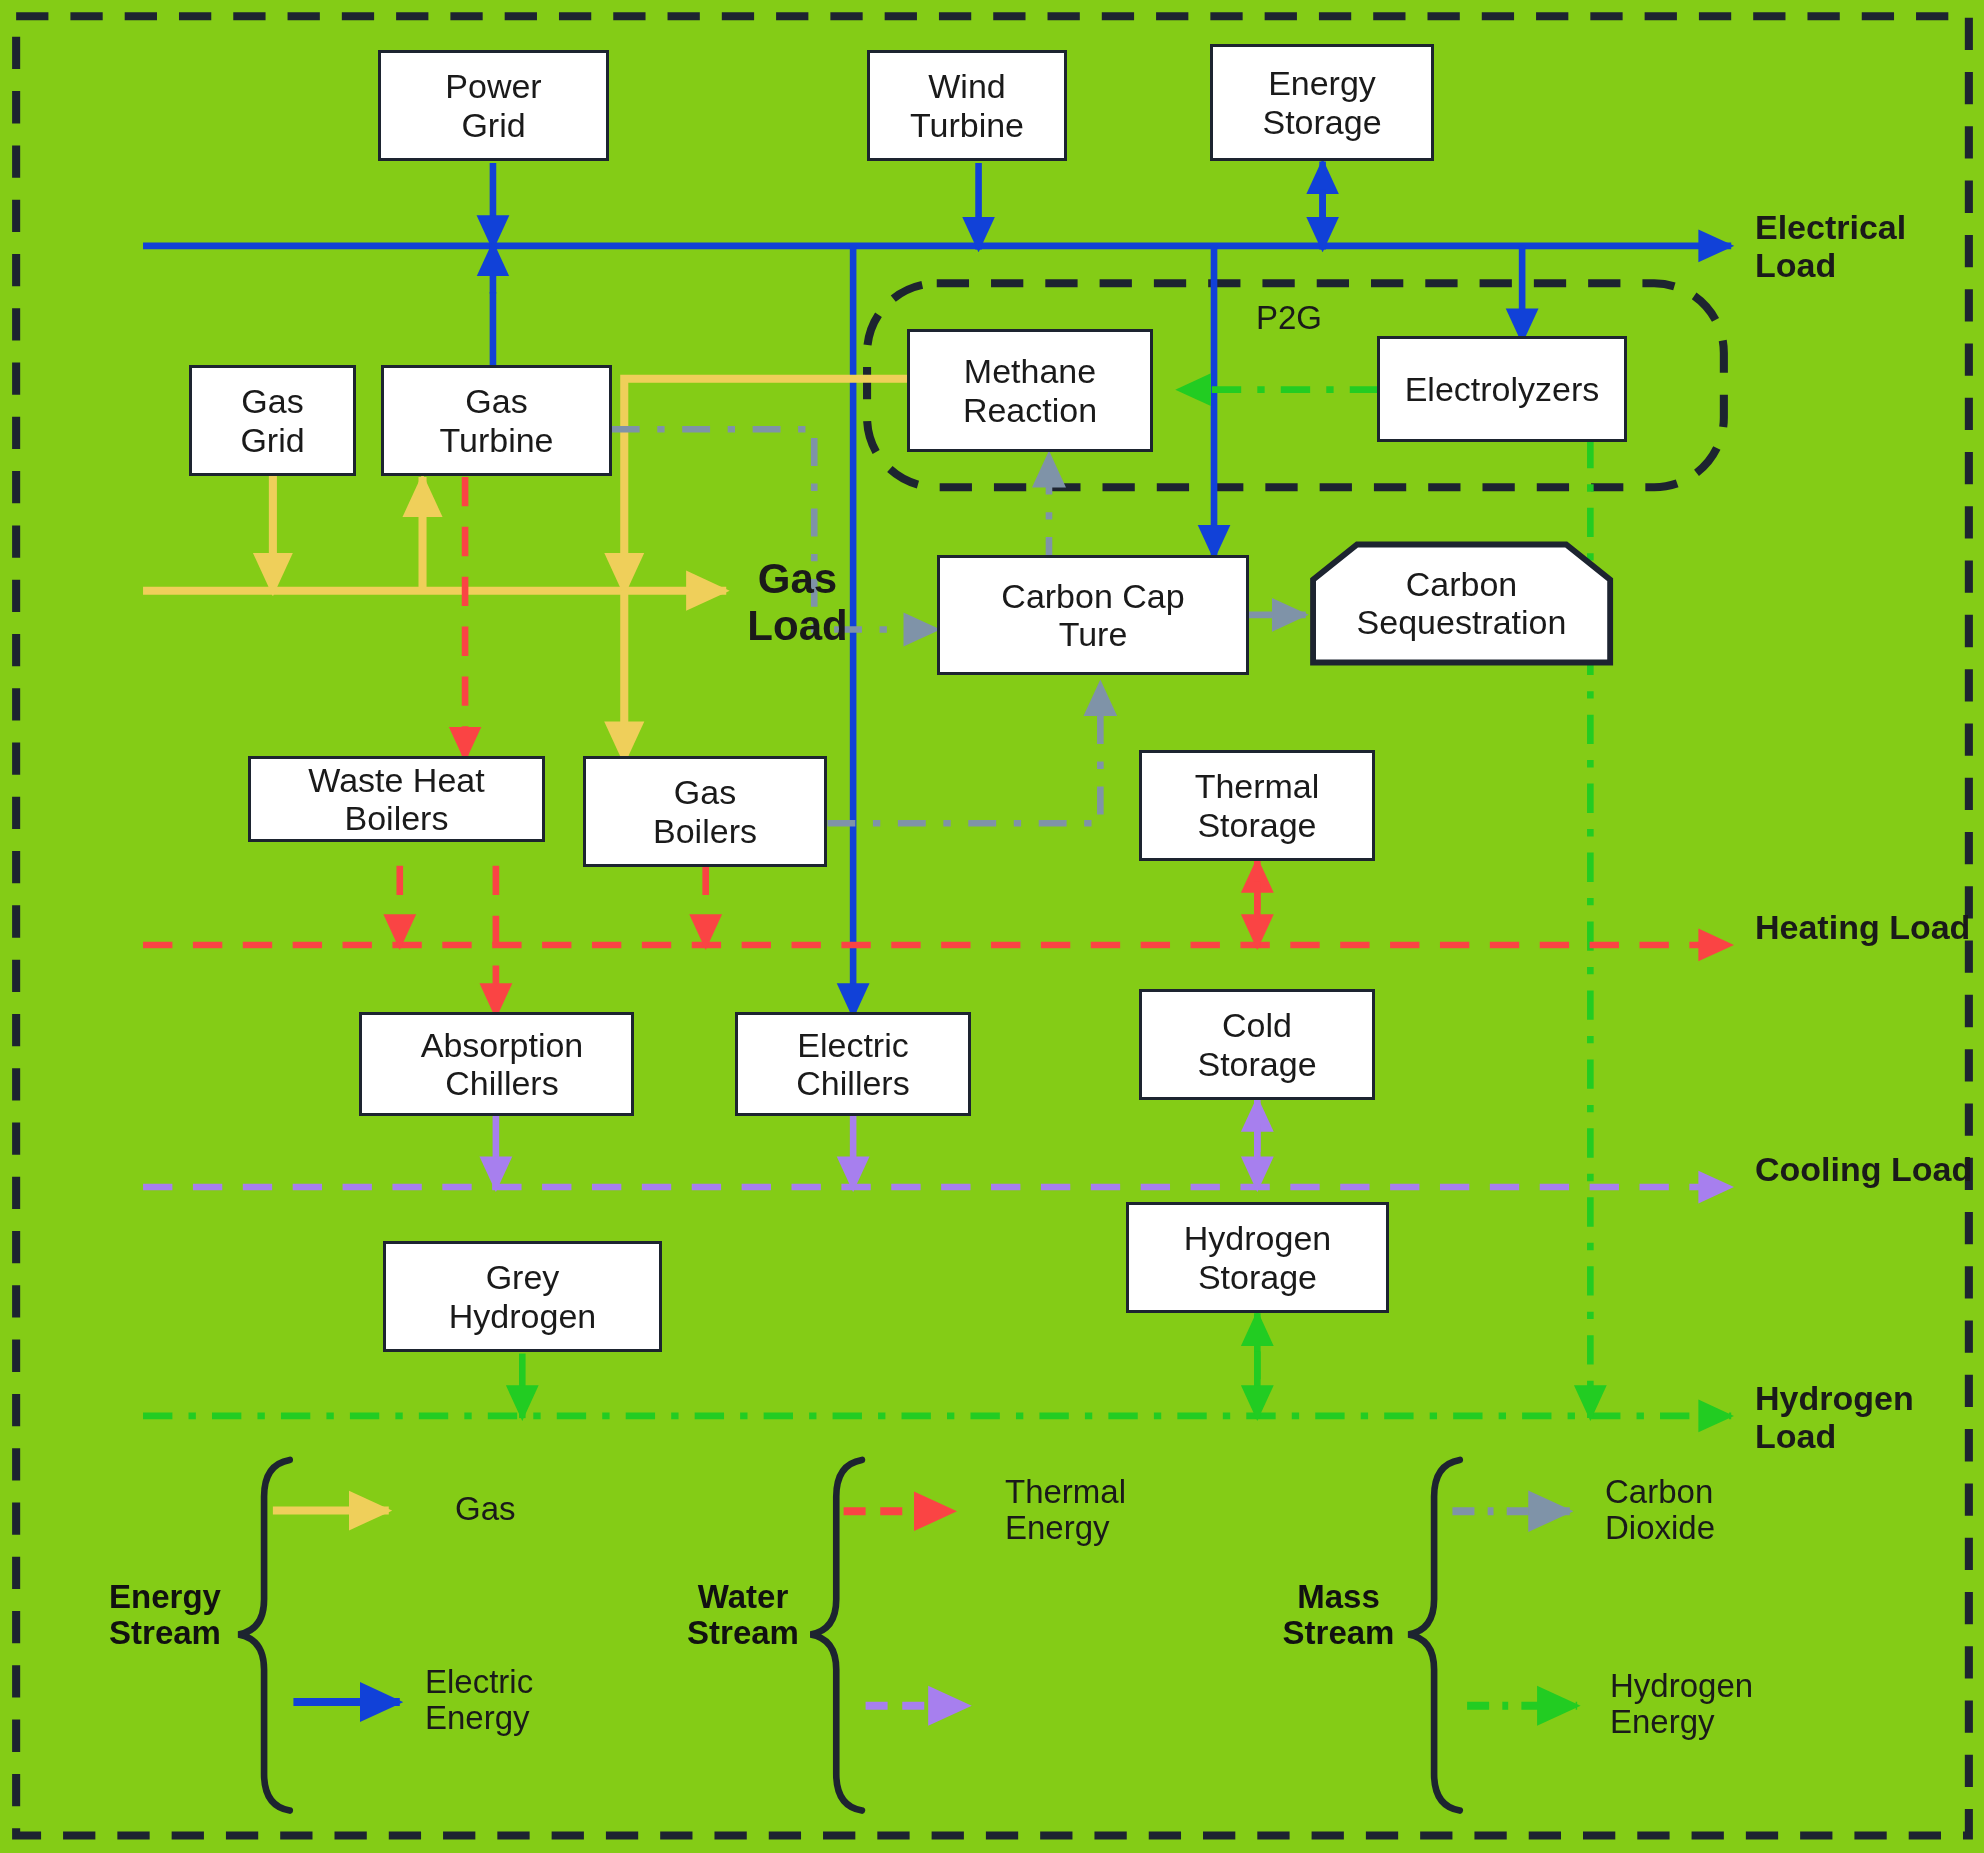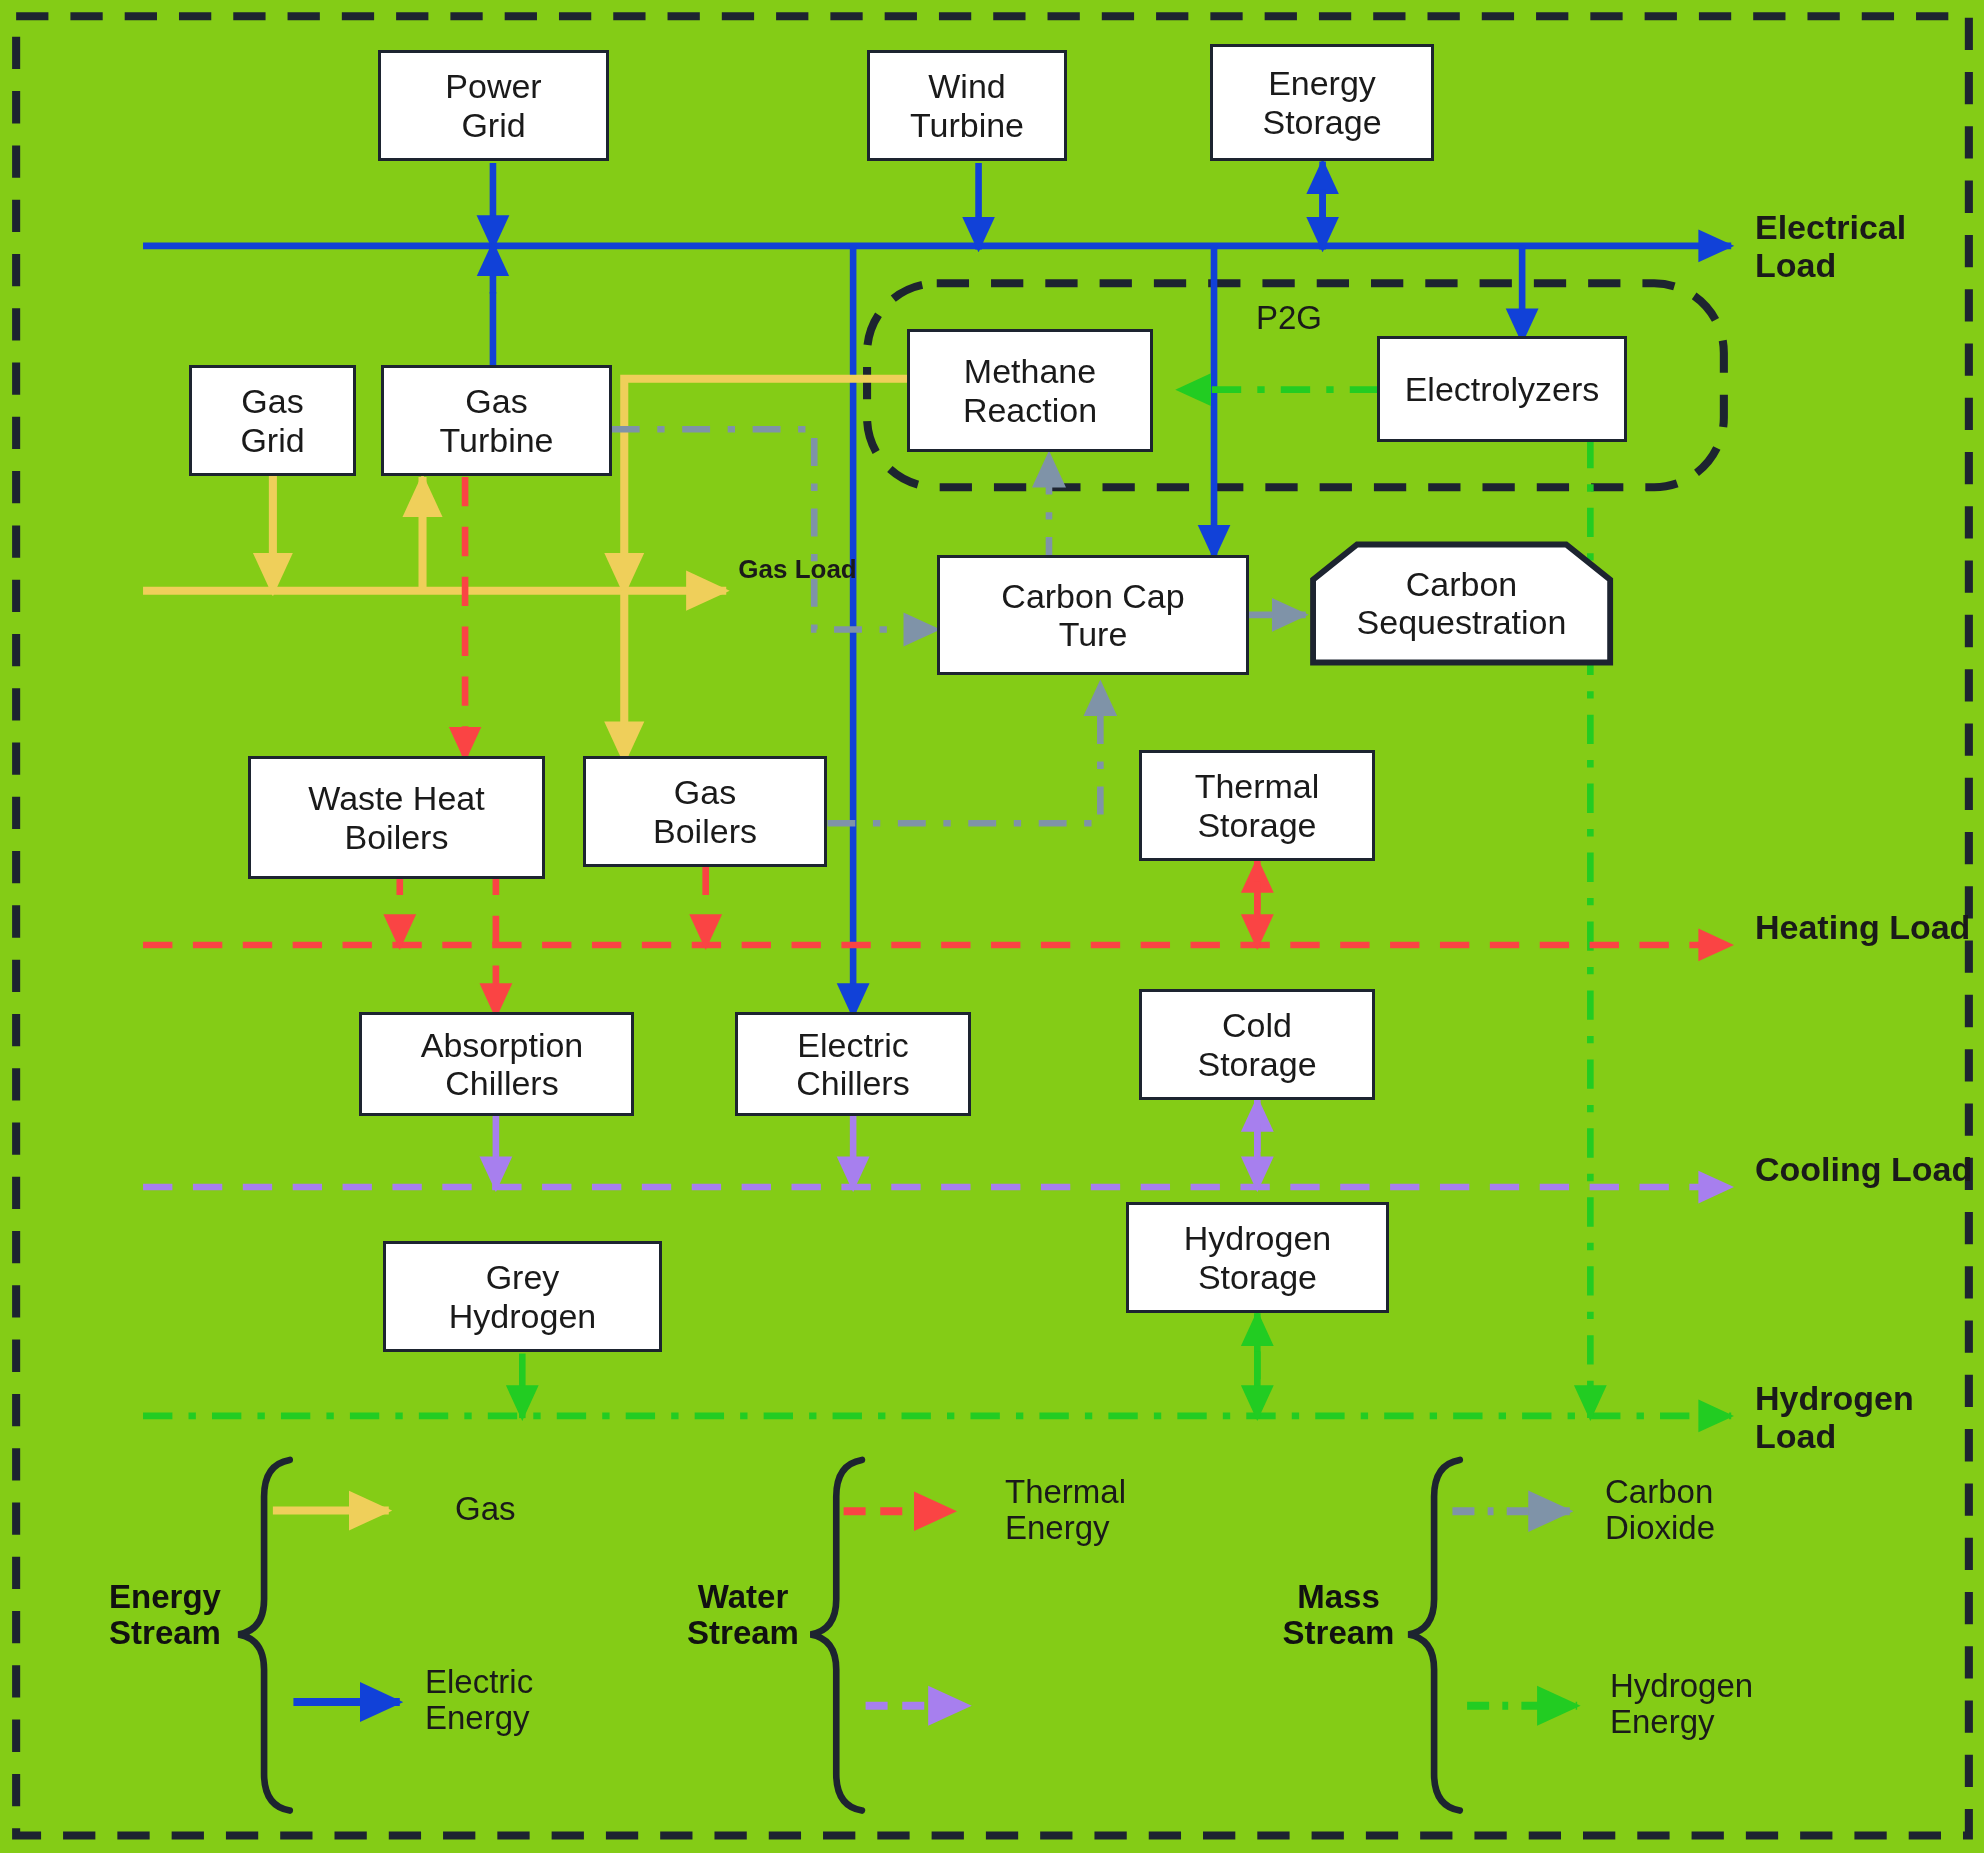--- a/index.html
+++ b/index.html
@@ -6,21 +6,21 @@
   body{font-family:"Liberation Sans", sans-serif;}
   #stage{position:relative;width:1985px;height:1854px;background:#84cc16;overflow:hidden;}
   svg#canvas{position:absolute;left:0;top:0;width:1985px;height:1854px;}
   .nodebox{position:absolute;border:3.7px solid #1d2430;background:#fff;
            display:flex;align-items:center;justify-content:center;text-align:center;
            font-size:34px;line-height:1.12;color:#1a1a1a;font-family:"Liberation Sans",sans-serif;
            box-sizing:border-box;}
   .nodebox span{display:block;}
   .freelabel{position:absolute;color:#1a1a1a;font-family:"Liberation Sans",sans-serif;}
   .busname{font-size:34px;font-weight:bold;line-height:1.12;text-align:left;}
-  .gasload{font-size:26px;font-weight:bold;line-height:1.12;text-align:center;}
+  .gasload{font-size:42px;font-weight:bold;line-height:1.12;text-align:center;}
   .p2glbl{font-size:33px;}
   .legtext{font-size:33px;line-height:1.1;text-align:left;color:#1a1a1a;}
   .legtitle{font-size:33px;font-weight:bold;line-height:1.1;text-align:center;color:#111;}
   .hexbox{position:absolute;display:flex;align-items:center;justify-content:center;
           text-align:center;font-size:34px;line-height:1.12;color:#1a1a1a;box-sizing:border-box;}
 </style>
 </head>
 <body>
 
 <div id="stage">
@@ -187,21 +187,21 @@
         <span>Carbon Cap</span>
          <span>Ture</span>
       </div>
   </div>
 
   <div class="hexbox" style="left:1313px;top:544px;width:297px;height:118px;">
     <div><span>Carbon</span>
          <span>Sequestration</span></div>
   </div>
 
-  <div class="nodebox" style="left:248px;top:756px;width:297px;height:123px;">
+  <div class="nodebox" style="left:248px;top:756px;width:297px;height:86px;">
     <div>
         <span>Waste Heat</span>
          <span>Boilers</span>
       </div>
   </div>
 
   <div class="nodebox" style="left:583px;top:756px;width:244px;height:111px;">
     <div>
         <span>Gas</span>
          <span>Boilers</span>

